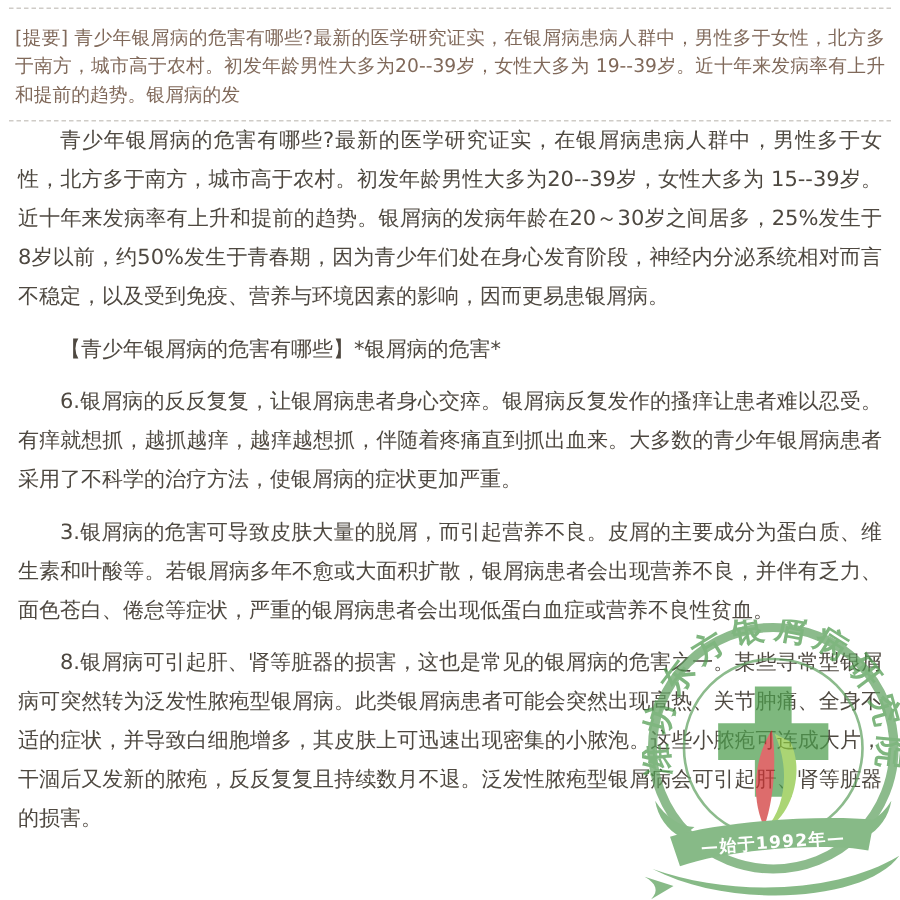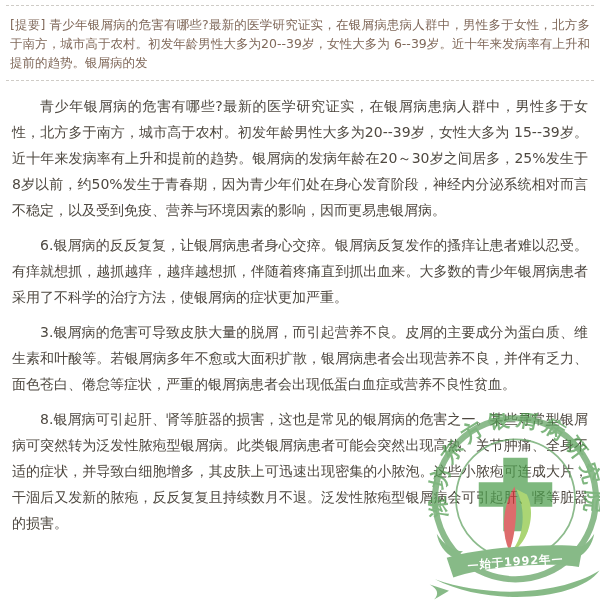--- a/index.html
+++ b/index.html
@@ -19,43 +19,44 @@
     color:#7c6450;font-weight:bold;font-size:15px;line-height:18px;margin-bottom:5px;
   }
   .kw-summary{
     color:#80695a;font-size:12.5px;line-height:19px;text-align:justify;
   }
   
   .article{
     padding:0 12px;color:#4e4840;font-size:14px;line-height:26px;text-align:justify;
   }
   .article p{margin:9px 0;text-indent:2em;}
-  .article p:first-child{margin-top:12px;}
+  .article p:first-child{margin-top:0;}
   
   .watermark{
     position:absolute;left:428px;top:408px;width:175px;height:197px;
     opacity:0.72;pointer-events:none;
   }
   .watermark svg{display:block;width:100%;height:100%;}
   .seal-arc-text{font-size:24px;font-weight:bold;letter-spacing:6px;fill:#4f9b4f;
     font-family:"DejaVu Sans",sans-serif;}
   .seal-banner-text{font-size:13px;font-weight:bold;letter-spacing:1px;fill:#ffffff;
     font-family:"DejaVu Sans",sans-serif;}
 </style>
 </head>
 <body>
 
 <div class="page">
 
   <div class="keywords-box">
-    <div class="kw-summary">[提要] 青少年银屑病的危害有哪些?最新的医学研究证实，在银屑病患病人群中，男性多于女性，北方多于南方，城市高于农村。初发年龄男性大多为20--39岁，女性大多为 6--39岁。近十年来发病率有上升和提前的趋势。银屑病的发</div>
+    <div class="kw-summary">[提要] 青少年银屑病的危害有哪些?最新的医学研究证实，在银屑病患病人群中，男性多于女性，北方多于南方，城市高于农村。初发年龄男性大多为20--39岁，女性大多为 19--39岁。近十年来发病率有上升和提前的趋势。银屑病的发</div>
   </div>
 
   <div class="article">
     <p>青少年银屑病的危害有哪些?最新的医学研究证实，在银屑病患病人群中，男性多于女性，北方多于南方，城市高于农村。初发年龄男性大多为20--39岁，女性大多为 15--39岁。近十年来发病率有上升和提前的趋势。银屑病的发病年龄在20～30岁之间居多，25%发生于8岁以前，约50%发生于青春期，因为青少年们处在身心发育阶段，神经内分泌系统相对而言不稳定，以及受到免疫、营养与环境因素的影响，因而更易患银屑病。</p>
+    <p>【青少年银屑病的危害有哪些】*银屑病的危害*</p>
     <p>6.银屑病的反反复复，让银屑病患者身心交瘁。银屑病反复发作的搔痒让患者难以忍受。有痒就想抓，越抓越痒，越痒越想抓，伴随着疼痛直到抓出血来。大多数的青少年银屑病患者采用了不科学的治疗方法，使银屑病的症状更加严重。</p>
     <p>3.银屑病的危害可导致皮肤大量的脱屑，而引起营养不良。皮屑的主要成分为蛋白质、维生素和叶酸等。若银屑病多年不愈或大面积扩散，银屑病患者会出现营养不良，并伴有乏力、面色苍白、倦怠等症状，严重的银屑病患者会出现低蛋白血症或营养不良性贫血。</p>
     <p>8.银屑病可引起肝、肾等脏器的损害，这也是常见的银屑病的危害之一。某些寻常型银屑病可突然转为泛发性脓疱型银屑病。此类银屑病患者可能会突然出现高热、关节肿痛、全身不适的症状，并导致白细胞增多，其皮肤上可迅速出现密集的小脓泡。这些小脓疱可连成大片，干涸后又发新的脓疱，反反复复且持续数月不退。泛发性脓疱型银屑病会可引起肝、肾等脏器的损害。</p>
   </div>
 
   <div class="watermark">
     <svg viewBox="0 0 200 225" xmlns="http://www.w3.org/2000/svg">
 
       <circle cx="100" cy="98" r="92" fill="none" stroke="#61a161" stroke-width="7"></circle>
 

